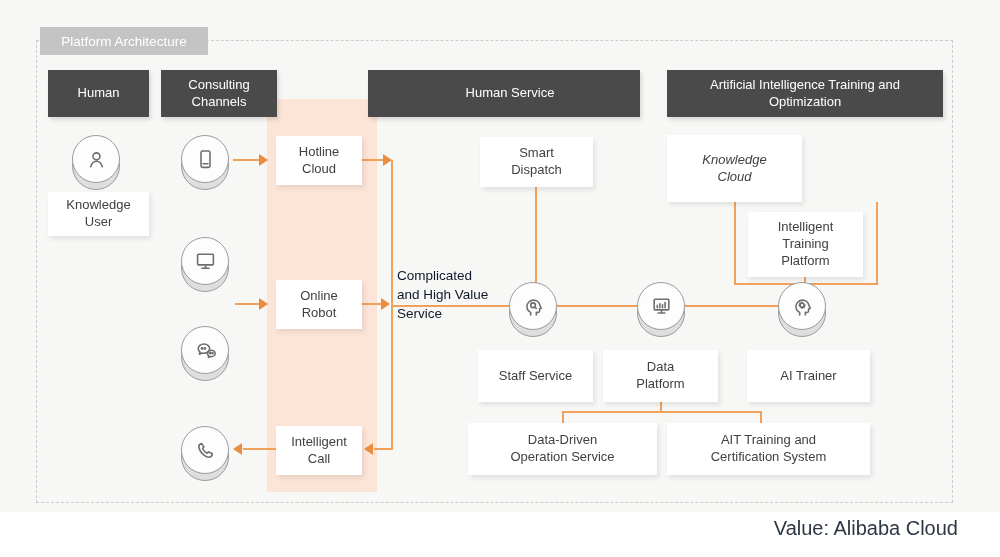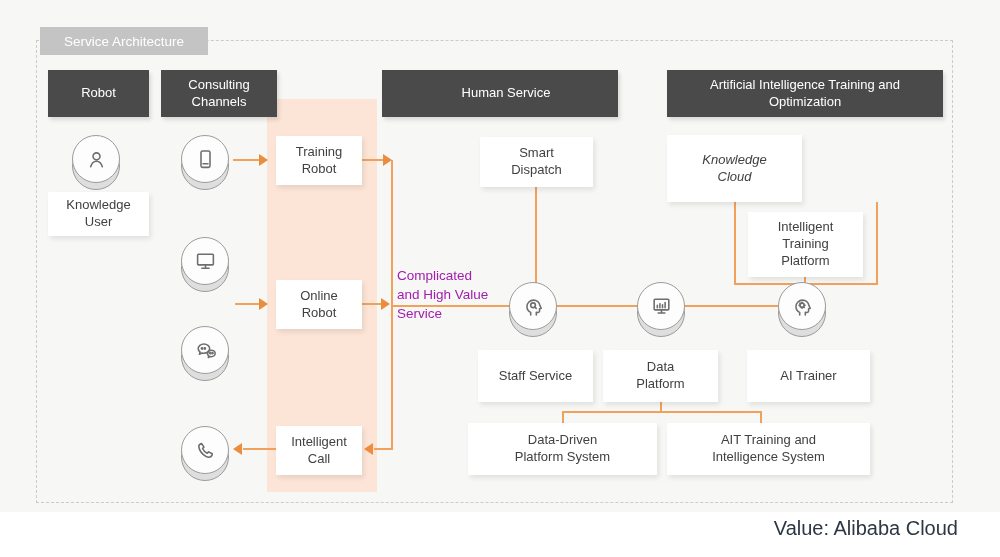--- a/index.html
+++ b/index.html
@@ -9,21 +9,21 @@
   .frame { position:absolute; left:36px; top:40px; width:917px; height:463px; border:1px dashed #cbcbcb; }
   .tag { position:absolute; left:40px; top:27px; width:168px; height:28px; background:#c4c4c4; color:#fff;
          font-size:13.5px; display:flex; align-items:center; justify-content:center; }
   .band { position:absolute; left:267px; top:99px; width:110px; height:393px; background:#fce5d6; }
   .hdr { position:absolute; top:70px; height:47px; background:#4a4a4b; color:#ffffff; font-size:13px;
          line-height:1.25; display:flex; align-items:center; justify-content:center; text-align:center;
          box-shadow:2px 3px 4px rgba(0,0,0,.12); }
   #hdr-user { left:48px; width:101px; }
   #hdr-channels { left:161px; width:116px; }
   #hdr-intel { left:277px; width:85px; }
-  #hdr-human { left:382px; width:236px;padding-left:12px; }
+  #hdr-human { left:368px; width:272px;padding-left:12px; }
   #hdr-ai { left:667px; width:276px; padding:8px 14px; }
   .node { position:absolute; background:#ffffff; color:#414141; font-size:13px; line-height:1.3;
           display:flex; align-items:center; justify-content:center; text-align:center;
           box-shadow:2px 3px 5px rgba(0,0,0,.09); }
   #n-consulting-user { left:48px; top:192px; width:101px; height:44px; padding:0 10px; }
   #n-hotline { left:276px; top:136px; width:86px; height:49px; padding:0 8px; }
   #n-online { left:276px; top:280px; width:86px; height:49px; padding:0 8px; }
   #n-icall { left:276px; top:426px; width:86px; height:49px; padding:0 8px; }
   #n-smart { left:480px; top:137px; width:113px; height:50px; padding:0 16px; }
   #n-kcloud { left:667px; top:135px; width:135px; height:67px; padding:0 24px;font-style:italic; }
@@ -45,33 +45,33 @@
               background:#dedede; border:1.5px solid #9c9c9c; }
   .cyl .face { position:absolute; left:1px; top:1px; width:48px; height:48px; border-radius:50%;
                background:#fdfdfd; border:1.5px solid #9c9c9c; display:flex; align-items:center; justify-content:center; }
   .cyl svg { width:27px; height:27px; stroke:#6e6e6e; stroke-width:1.4; fill:none;
              stroke-linecap:round; stroke-linejoin:round; }
   #ic-user { left:71px; top:134px; } #ic-phone { left:180px; top:134px; }
   #ic-desktop { left:180px; top:236px; } #ic-chat { left:180px; top:325px; }
   #ic-call { left:180px; top:425px; } #ic-agent { left:508px; top:281px; }
   #ic-chart { left:636px; top:281px; } #ic-aihead { left:777px; top:281px; }
   .flow-label { position:absolute; left:397px; top:266px; width:112px; font-size:13.5px; line-height:19px;
-                color:#a21caf; white-space:pre-line; }
+                color:#0f172a; white-space:pre-line; }
   .source { position:absolute; right:42px; top:517px; font-size:20px; color:#2d3743; }
 </style>
 </head>
 <body>
 
 <div class="stage">
   <div class="canvas-bg"></div>
   <div class="frame"></div>
   <div class="band"></div>
-  <div class="tag">Service Architecture</div>
-
-  <div class="hdr" id="hdr-user">Robot</div>
+  <div class="tag">Platform Architecture</div>
+
+  <div class="hdr" id="hdr-user">Human</div>
   <div class="hdr" id="hdr-channels">Consulting Channels</div>
   <div class="hdr" id="hdr-human">Human Service</div>
   <div class="hdr" id="hdr-ai">Artificial Intelligence Training and Optimization</div>
 
   <div class="hl" style="left:233px; top:159px; width:26px;"></div>
   <div class="ar" style="left:259px; top:154px;"></div>
   <div class="hl" style="left:235px; top:303px; width:24px;"></div>
   <div class="ar" style="left:259px; top:298px;"></div>
   <div class="hl" style="left:243px; top:448px; width:33px;"></div>
   <div class="al" style="left:233px; top:443px;"></div>
@@ -89,31 +89,31 @@
   <div class="vl" style="left:734px; top:202px; height:82px;"></div>
   <div class="vl" style="left:876px; top:202px; height:82px;"></div>
   <div class="hl" style="left:734px; top:283px; width:144px;"></div>
   <div class="vl" style="left:804px; top:277px; height:10px;"></div>
   <div class="vl" style="left:660px; top:402px; height:10px;"></div>
   <div class="hl" style="left:562px; top:411px; width:200px;"></div>
   <div class="vl" style="left:562px; top:411px; height:13px;"></div>
   <div class="vl" style="left:760px; top:411px; height:13px;"></div>
 
   <div class="node" id="n-consulting-user">Knowledge User</div>
-  <div class="node" id="n-hotline">Training Robot</div>
+  <div class="node" id="n-hotline">Hotline Cloud</div>
   <div class="node" id="n-online">Online Robot</div>
   <div class="node" id="n-smart">Smart Dispatch</div>
   <div class="node" id="n-icall">Intelligent Call</div>
   <div class="node" id="n-kcloud">Knowledge Cloud</div>
   <div class="node" id="n-itp">Intelligent Training Platform</div>
   <div class="node" id="n-staff">Staff Service</div>
   <div class="node" id="n-dataplat">Data Platform</div>
   <div class="node" id="n-aitrainer">AI Trainer</div>
-  <div class="node" id="n-ddos">Data-Driven Platform System</div>
-  <div class="node" id="n-aitcert">AIT Training and Intelligence System</div>
+  <div class="node" id="n-ddos">Data-Driven Operation Service</div>
+  <div class="node" id="n-aitcert">AIT Training and Certification System</div>
 
   <div class="cyl" id="ic-user">
     <span class="rim"></span>
     <span class="face">
       <svg viewBox="0 0 24 24">
           <circle cx="12" cy="9.2" r="3.1"></circle>
           <path d="M6.8 18.5c1-3.4 3-4.9 5.2-4.9s4.2 1.5 5.2 4.9"></path>
         </svg>
     </span>
   </div>

